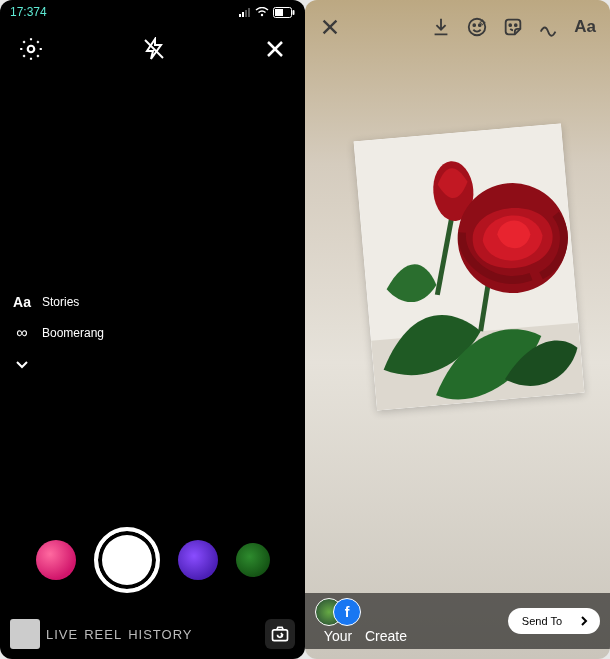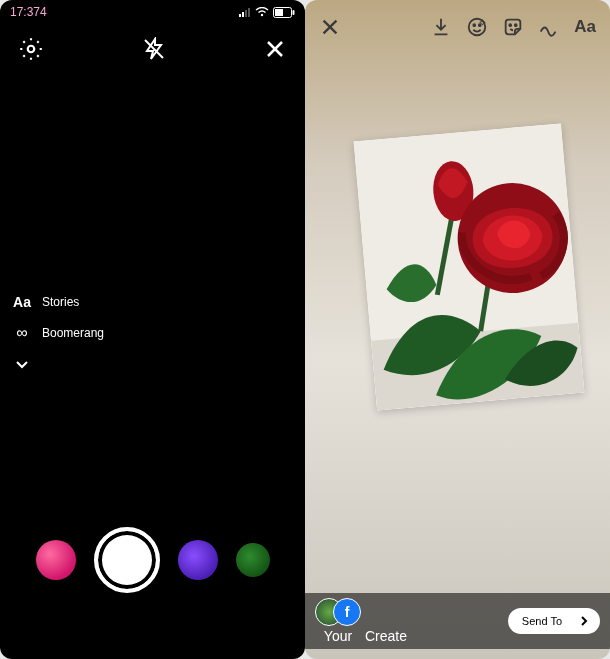--- a/index.html
+++ b/index.html
@@ -9,21 +9,21 @@
     background: #e8e8e8;
     display: flex;
     font-family: -apple-system, BlinkMacSystemFont, "Segoe UI", sans-serif;
     overflow: hidden;
   }
   .screen { position: relative; height: 659px; overflow: hidden; border-radius: 12px; }
   .left { width: 305px; background: #000; }
   .right { width: 305px; background: linear-gradient(180deg,#bca882 0%, #d5ccbe 25%, #e6e2da 55%, #cac5bb 100%); margin-left: 0; }
 
   
-  .statusbar { height: 24px; display: flex; align-items: center; justify-content: space-between; padding: 0 10px; color: #f9a8d4; font-size: 12px; }
+  .statusbar { height: 24px; display: flex; align-items: center; justify-content: space-between; padding: 0 10px; color: #5eead4; font-size: 12px; }
   .status-icons { display: flex; gap: 4px; align-items: center; font-size: 11px; }
   .toprow { height: 50px; display: flex; align-items: center; justify-content: space-between; padding: 0 18px; }
   .icon { display: inline-flex; align-items: center; justify-content: center; color: #fff; }
 
   .modes { position: absolute; left: 12px; top: 280px; color: #fff; font-size: 12px; }
   .mode-item { display: flex; align-items: center; gap: 10px; margin: 14px 0; }
   .mode-icon { width: 20px; display: flex; justify-content: center; }
 
   .filter-row { position: absolute; bottom: 66px; left: 0; right: 0; display: flex; align-items: center; justify-content: center; gap: 18px; }
   .filter { width: 40px; height: 40px; border-radius: 50%; }
@@ -130,20 +130,35 @@
     </div>
   </div>
 
   <div class="filter-row">
     <div class="filter f1"></div>
     <div class="shutter"></div>
     <div class="filter f3"></div>
     <div class="filter f4"></div>
   </div>
 
+  <div class="bottom-tabs">
+    <div class="gallery-thumb"></div>
+    <div class="tab-group">
+      <span>LIVE</span>
+      <span>REEL</span>
+      <span>HISTORY</span>
+    </div>
+    <div class="switch-cam">
+      <svg width="20" height="20" viewBox="0 0 24 24" fill="none" stroke="#fff" stroke-width="2">
+          <rect x="3" y="7" width="18" height="13" rx="2"></rect>
+          <path d="M8 7l1.5-3h5L16 7"></path>
+          <path d="M9 13a3 3 0 1 0 6 0 M13 11l2 2-2 2"></path>
+        </svg>
+    </div>
+  </div>
 </div>
 
 <div class="screen right">
 
   <div class="rtop">
     <span class="ricon">
       <svg width="22" height="22" viewBox="0 0 24 24" stroke="#3a3a3a" stroke-width="2.5">
           <line x1="5" y1="5" x2="19" y2="19"></line>
           <line x1="19" y1="5" x2="5" y2="19"></line>
         </svg>

